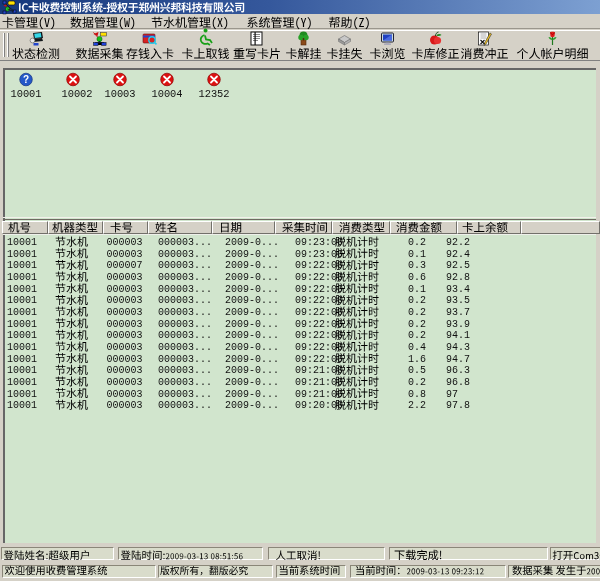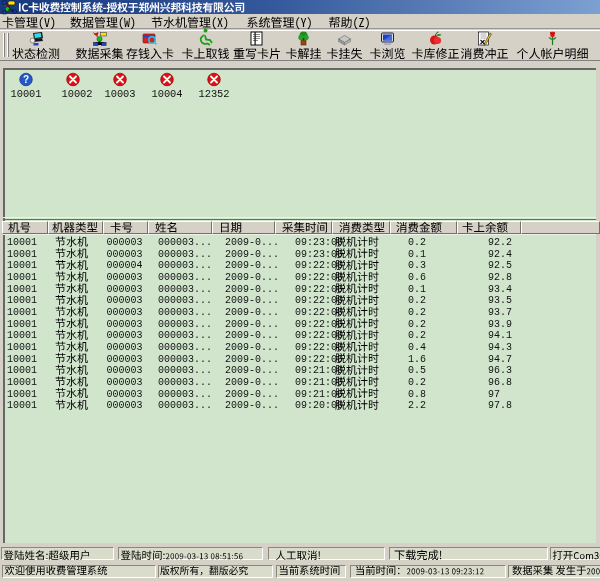--- a/index.html
+++ b/index.html
@@ -164,21 +164,21 @@
 10001
 10001
 10001
 10001
 10001
 10001
 10001
 10001</div>
 <div class="dcol" style="left:106.5px">000003
 000003
-000004
+000007
 000003
 000003
 000003
 000003
 000003
 000003
 000003
 000003
 000003
 000003
@@ -237,21 +237,21 @@
 0.2
 0.2
 0.2
 0.2
 0.4
 1.6
 0.5
 0.2
 0.8
 2.2</div>
-<div class="dcol" style="left:488px">92.2
+<div class="dcol" style="left:446px">92.2
 92.4
 92.5
 92.8
 93.4
 93.5
 93.7
 93.9
 94.1
 94.3
 94.7

